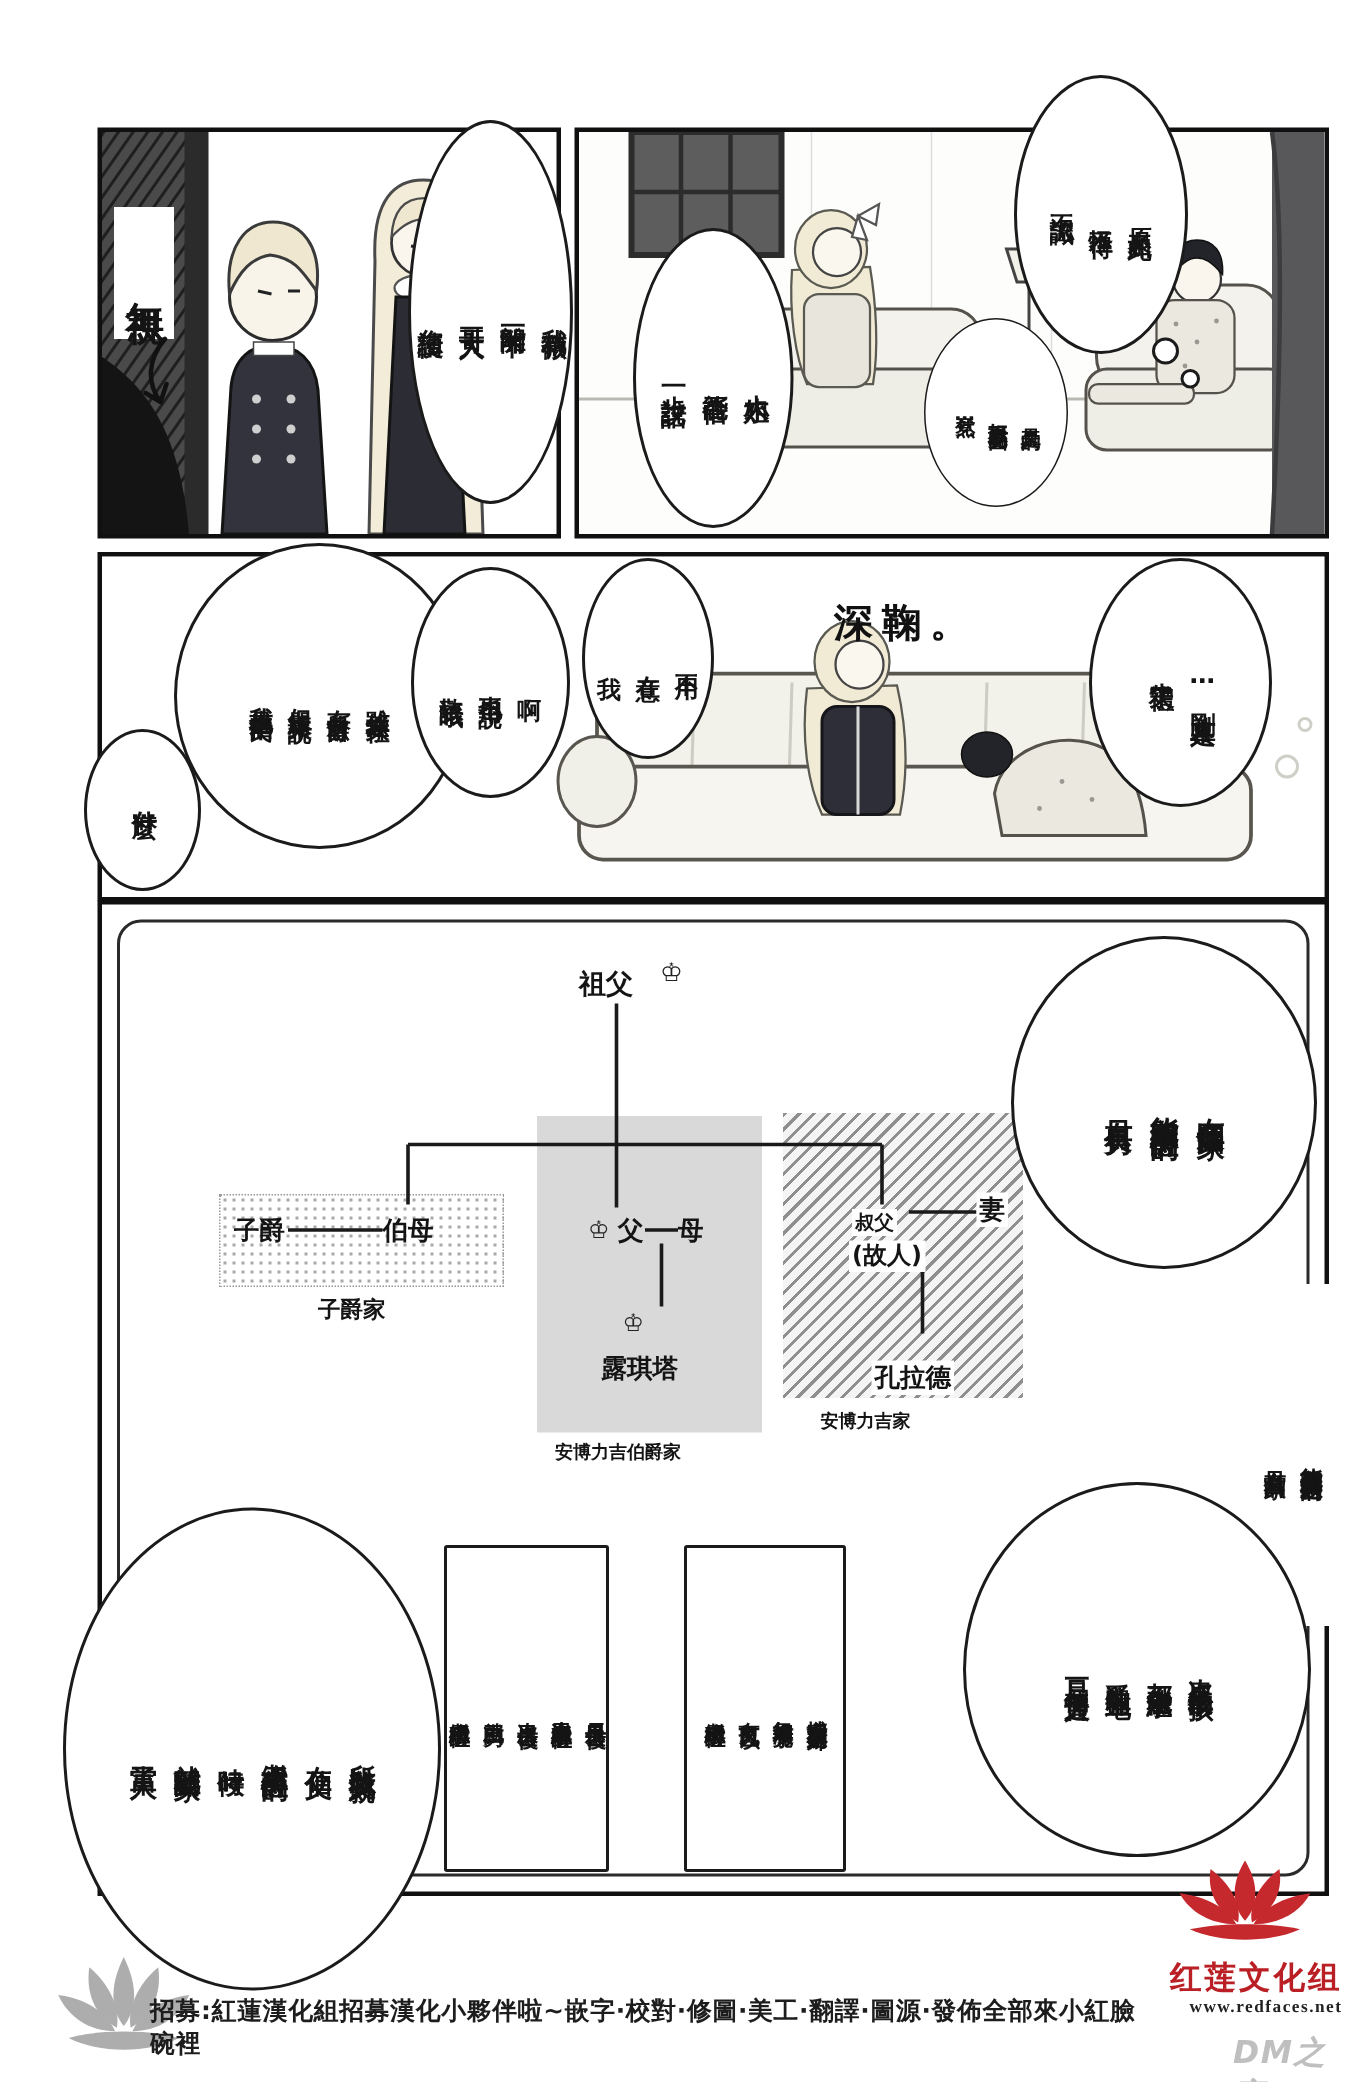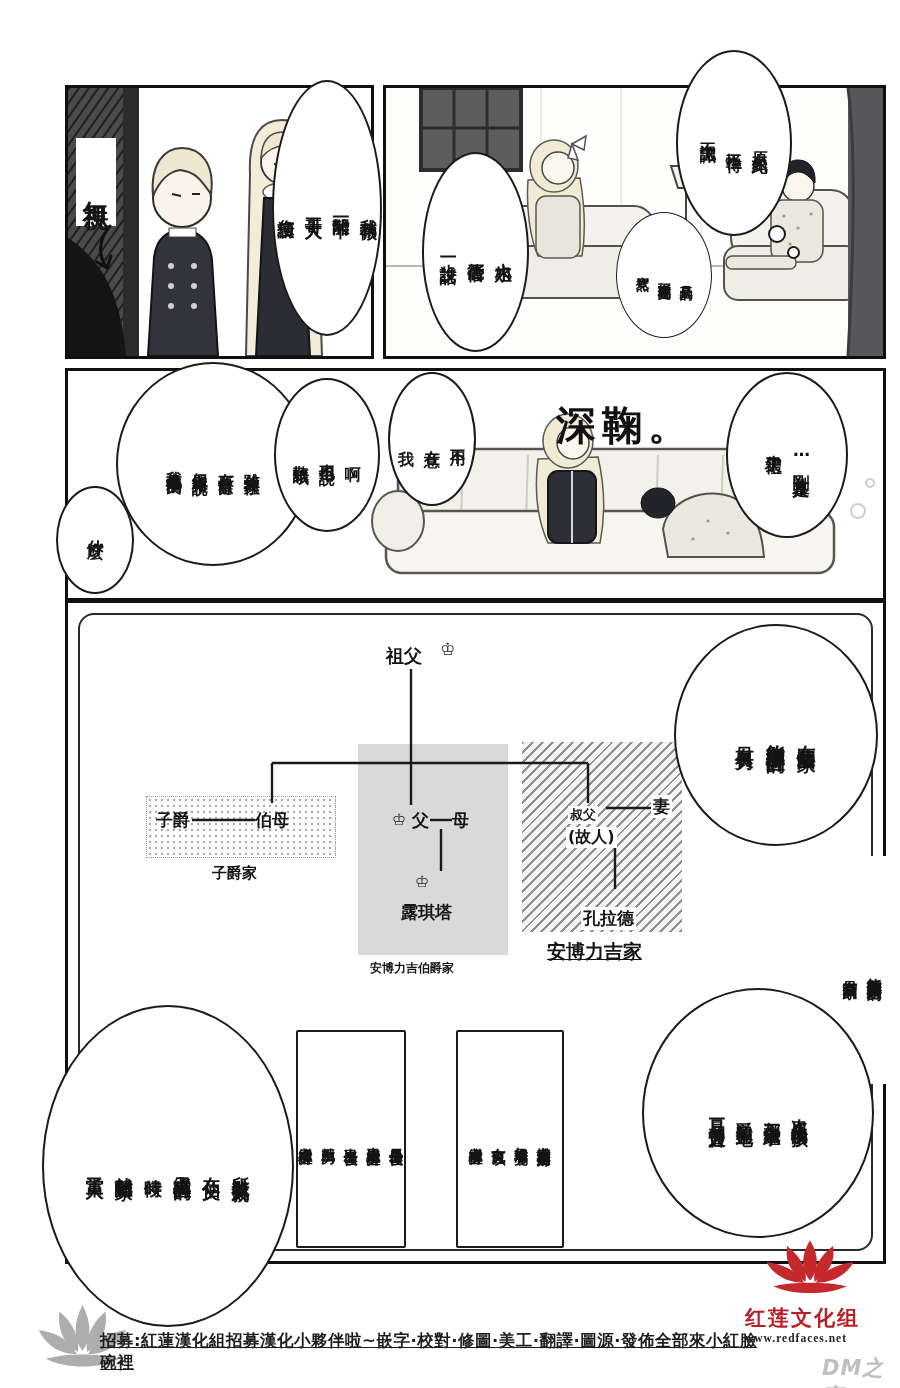--- a/index.html
+++ b/index.html
@@ -12,29 +12,29 @@
        display:flex;align-items:center;justify-content:center;z-index:5;}
   .notebox{position:absolute;background:#fff;border:2px solid #1b1b1b;border-radius:2px;
        display:flex;align-items:center;justify-content:center;z-index:5;}
   .plain{position:absolute;background:#fff;display:flex;align-items:center;justify-content:center;z-index:5;}
   .vt{writing-mode:vertical-rl;text-orientation:upright;white-space:pre-line;
       line-height:1.62;letter-spacing:2px;font-weight:600;color:#141414;text-align:center;}
   .lbl{position:absolute;font-weight:700;color:#141414;z-index:4;white-space:nowrap;}
   .chip{background:#fff;padding:0 2px;}
   .crown{position:absolute;z-index:4;color:#222;font-weight:400;}
   .dotc{position:absolute;background:#fff;border:2px solid #1b1b1b;border-radius:50%;z-index:5;}
-  .hsfx{position:absolute;font-weight:900;font-size:40px;letter-spacing:6px;color:#111;z-index:5;}
+  .hsfx{position:absolute;font-weight:900;font-size:26px;letter-spacing:6px;color:#111;z-index:5;}
   .treebox{position:absolute;z-index:2;}
   .dottone{background-image:radial-gradient(#a8a8a8 1.2px, transparent 1.3px);background-size:6px 6px;border:1px dotted #9a9a9a;}
   .graytone{background:#d9d9d9;}
   .hatchtone{background-image:repeating-linear-gradient(135deg,#8f8f8f 0 2px,transparent 2px 7px);background-color:#f4f4f4;}
   .lines-svg{position:absolute;z-index:3;pointer-events:none;}
   .footer-text{position:absolute;font-weight:700;font-size:16.5px;color:#1d1d1d;z-index:6;letter-spacing:0.5px;}
   .qq{color:#c5292e;text-decoration:underline;}
-  .brand{position:absolute;z-index:6;text-align:left;}
+  .brand{position:absolute;z-index:6;text-align:right;}
   .brand-name{font-size:21px;font-weight:900;color:#b91f24;letter-spacing:2px;
       text-shadow:-1px -1px 0 #fff,1px -1px 0 #fff,-1px 1px 0 #fff,1px 1px 0 #fff;}
   .brand-site{font-size:11.5px;font-weight:700;color:#222;letter-spacing:1px;font-family:Liberation Serif, serif;}
   .watermark{position:absolute;z-index:6;font-style:italic;font-weight:700;font-size:21px;color:#bfbfbf;letter-spacing:1px;}
 </style>
 </head>
 <body>
 
 <div class="page">
 
@@ -165,21 +165,21 @@
 
     <div class="lbl chip" style="left:500px;top:203px;font-size:13px;">叔父</div>
     <div class="lbl chip" style="left:498px;top:224px;font-size:16px;">(故人)</div>
     <div class="lbl chip" style="left:583px;top:192px;font-size:17px;">妻</div>
 
     <span class="crown" style="left:347px;top:269px;font-size:16px;">♔</span>
     <div class="lbl" style="left:333px;top:298px;font-size:17px;">露琪塔</div>
     <div class="lbl chip" style="left:513px;top:304px;font-size:17px;">孔拉德</div>
 
     <div class="lbl" style="left:302px;top:357px;font-size:12px;">安博力吉伯爵家</div>
-    <div class="lbl chip" style="left:477px;top:336px;font-size:19px;text-decoration:underline;">安博力吉家</div>
+    <div class="lbl chip" style="left:477px;top:336px;font-size:12px;">安博力吉家</div>
   </div>
 
   <div class="plain" style="left:76px;top:138px;width:40px;height:88px;z-index:5;">
     <div class="vt" style="font-size:26px;font-weight:900;">無視</div>
   </div>
   <svg style="position:absolute;left:92px;top:224px;z-index:5;" width="30" height="48" viewBox="0 0 30 48">
     <path d="M18,2 C6,16 6,32 15,44 M15,44 l-10,-6 M15,44 l4,-12" stroke="#111" stroke-width="3" fill="none" stroke-linecap="round"></path>
   </svg>
   <div class="bub" style="left:272px;top:80px;width:106px;height:252px;">
     <div class="vt" style="font-size:17px;">我稍微
@@ -288,17 +288,17 @@
         <path d="M70 7 C72 20 67 31 54 38 C52 28 58 16 70 7Z"></path>
         <path d="M12 21 C18 32 30 39 45 39 C40 30 28 23 12 21Z"></path>
         <path d="M88 21 C82 32 70 39 55 39 C60 30 72 23 88 21Z"></path>
         <path d="M18 42 C35 50 65 50 82 42 C65 38 35 38 18 42Z"></path>
       </g>
     </svg>
     <div class="brand-name">红莲文化组</div>
     <div class="brand-site">www.redfaces.net</div>
   </div>
 
-  <div class="footer-text" style="left:100px;top:1330px;width:660px;text-decoration:underline;">招募:紅蓮漢化組招募漢化小夥伴啦~嵌字·校對·修圖·美工·翻譯·圖源·發佈全部來小紅臉碗裡</div>
+  <div class="footer-text" style="left:100px;top:1330px;width:660px;">招募:紅蓮漢化組招募漢化小夥伴啦~嵌字·校對·修圖·美工·翻譯·圖源·發佈全部來小紅臉碗裡</div>
 
   <div class="watermark" style="left:822px;top:1354px;">DM之家</div>
 
 </div>
 
 </body></html>

